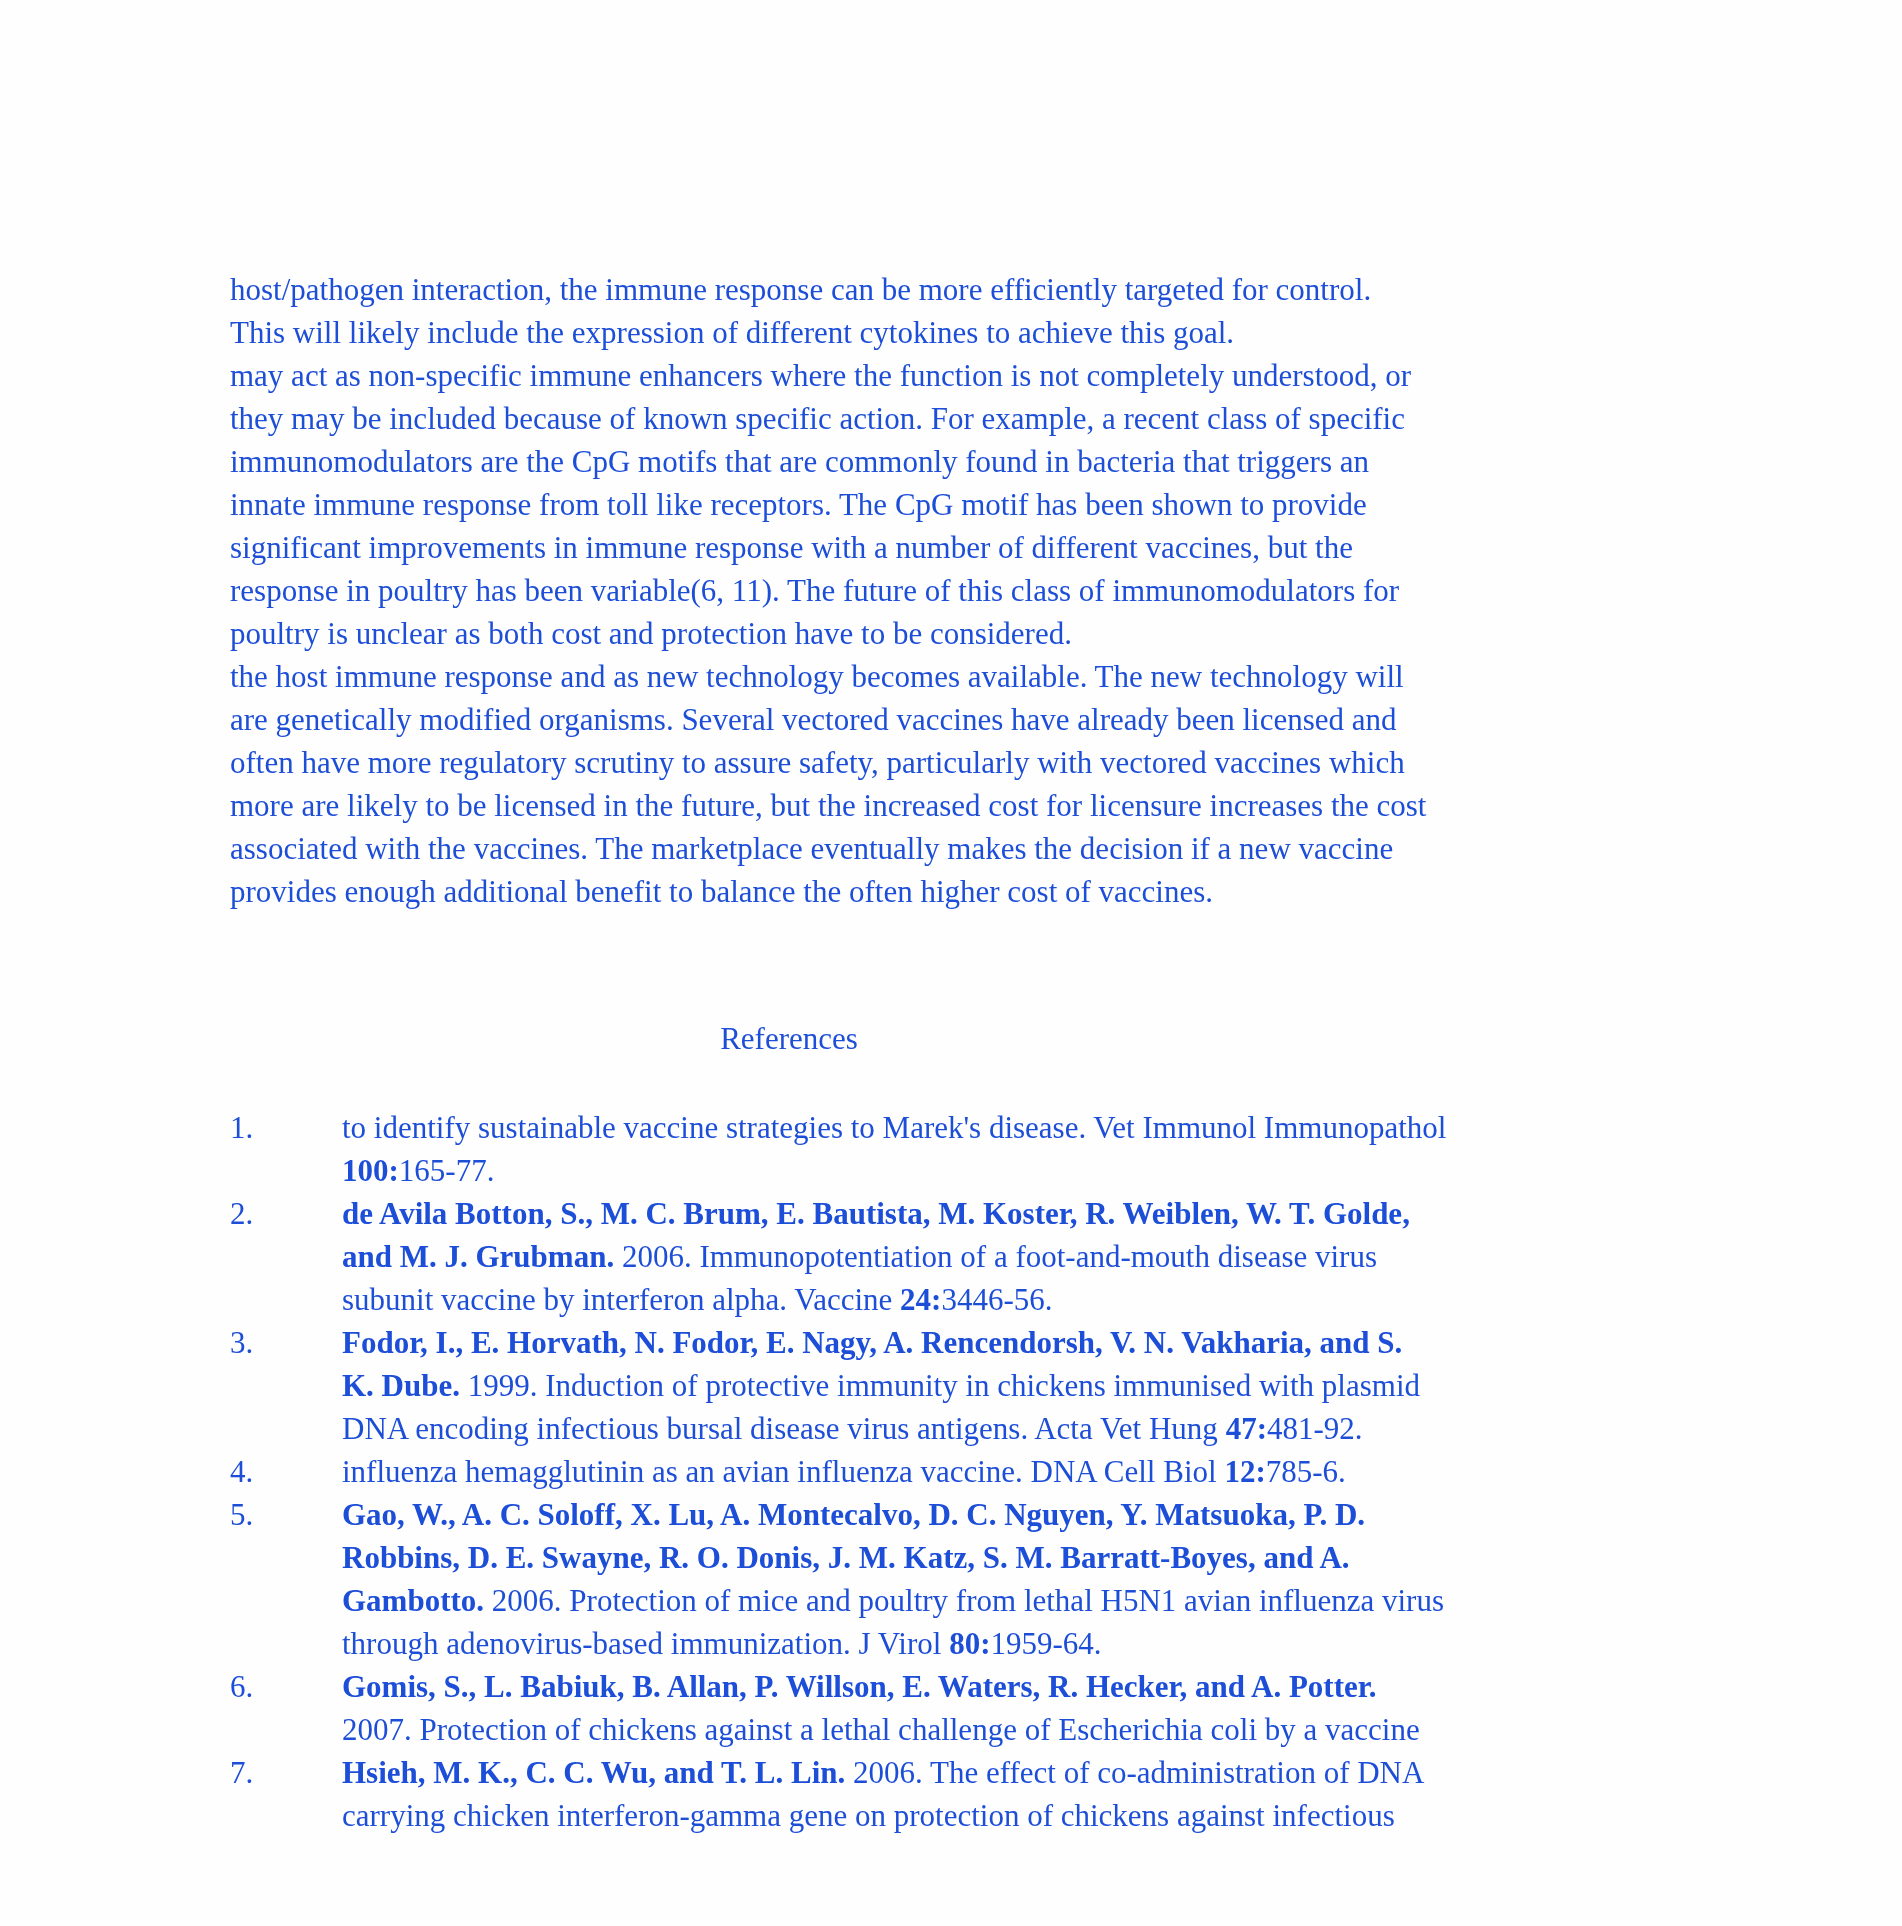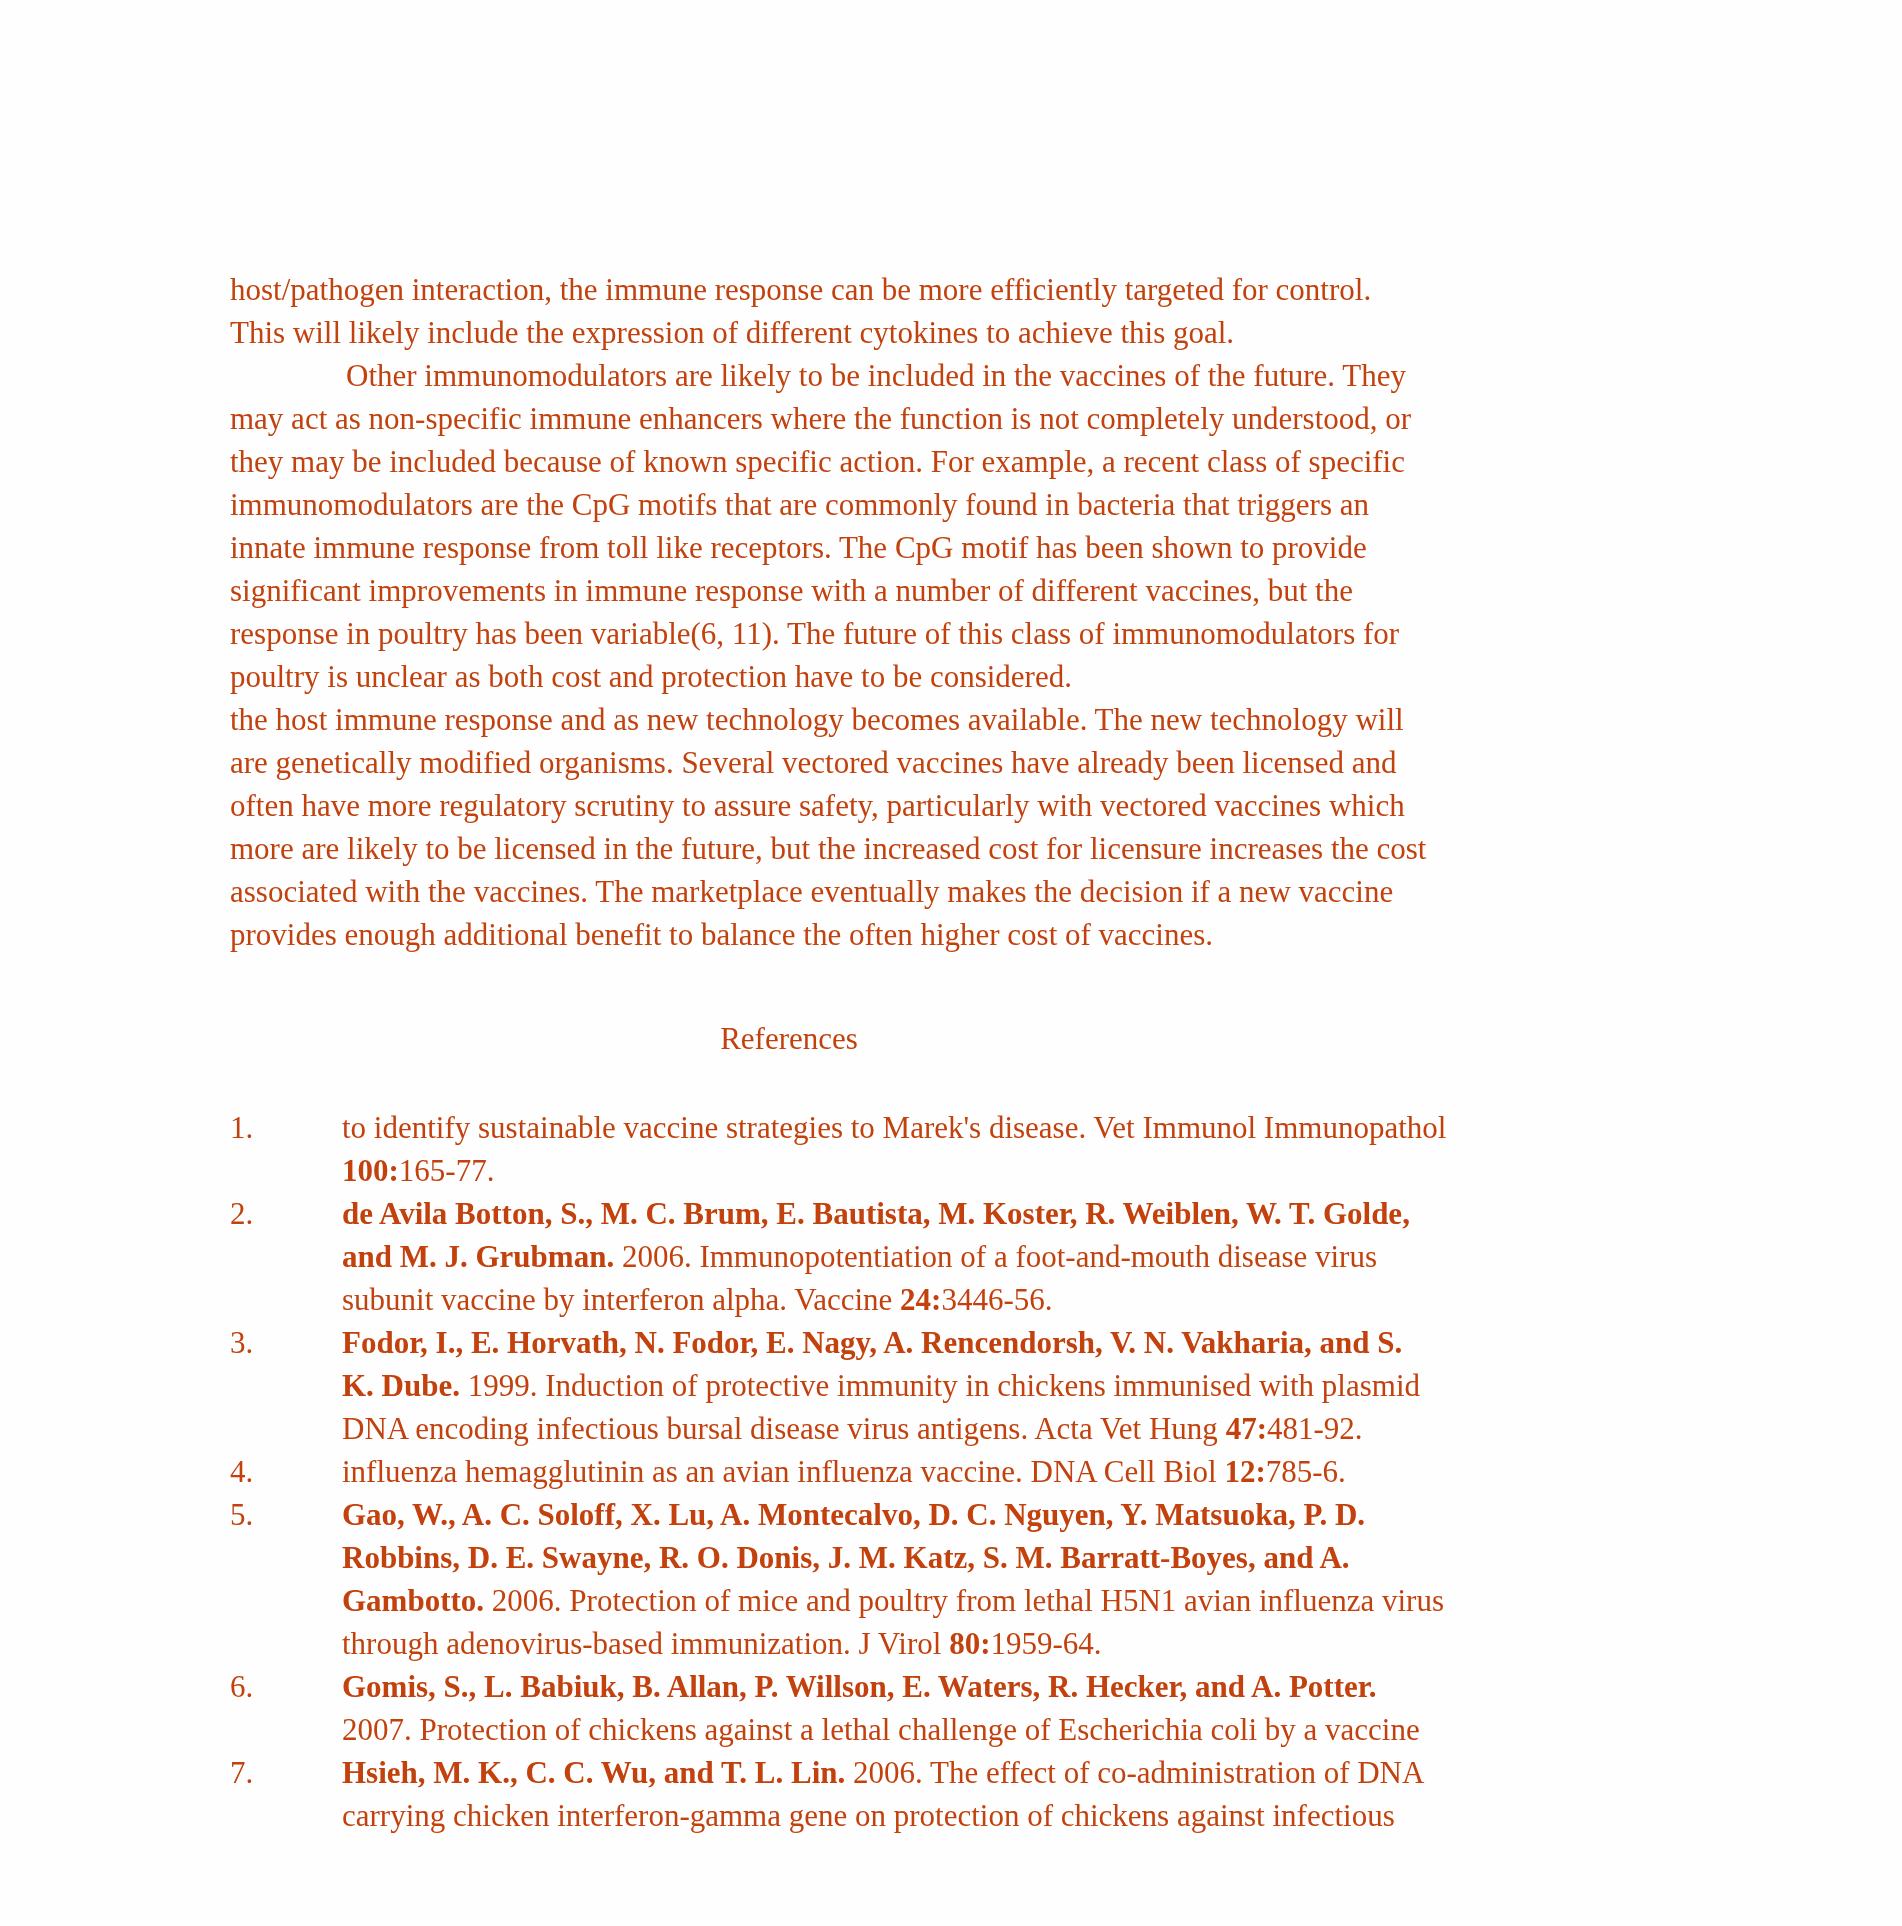--- a/index.html
+++ b/index.html
@@ -1,18 +1,18 @@
 <!DOCTYPE html>
 <html style="font-size:6.2px"><head>
 <meta charset="utf-8">
 <style>
   html, body { margin: 0; padding: 0; background: #ffffff; }
   body { width: 1902px; height: 2504px; position: relative; overflow: hidden; }
   .page { position: absolute; left: 0; top: 0; width: 1902px; height: 2504px; background: #fefefe; }
-  .text { font-family: "Liberation Serif", serif; color: #c2410c; font-size: 31px; line-height: 43px; }
+  .text { font-family: "Liberation Serif", serif; color: #1d4ed8; font-size: 31px; line-height: 43px; }
   .body-block { position: absolute; left: 230px; top: 268px; width: 1441px; }
   .para { margin: 0; white-space: nowrap; }
   .para .line { display: block; }
   .indent { padding-left: 116px; }
   .refs-heading { position: absolute; left: 0; width: 1578px; top: 1017px; text-align: center; }
   .refs { position: absolute; left: 230px; top: 1106px; width: 1456px; }
   .ref { position: relative; padding-left: 112px; margin: 0; }
   .ref .num { position: absolute; left: 0; top: 0; }
   .ref .line { display: block; white-space: nowrap; }
   .ref b { font-weight: 700; }
@@ -20,21 +20,20 @@
 </head>
 <body>
 
 <div class="page">
   <div class="body-block text" id="body-block">
       <p class="para">
         <span class="line">host/pathogen interaction, the immune response can be more efficiently targeted for control.</span>
         <span class="line">This will likely include the expression of different cytokines to achieve this goal.</span>
       </p>
       <p class="para">
-        <span class="line indent">Other immunomodulators are likely to be included in the vaccines of the future.  They</span>
         <span class="line">may act as non-specific immune enhancers where the function is not completely understood, or</span>
         <span class="line">they may be included because of known specific action.  For example, a recent class of specific</span>
         <span class="line">immunomodulators are the CpG motifs that are commonly found in bacteria that triggers an</span>
         <span class="line">innate immune response from toll like receptors.  The CpG motif has been shown to provide</span>
         <span class="line">significant improvements in immune response with a number of different vaccines, but the</span>
         <span class="line">response in poultry has been variable(6, 11).  The future of this class of immunomodulators for</span>
         <span class="line">poultry is unclear as both cost and protection have to be considered.</span>
       </p>
       <p class="para">
         <span class="line">the host immune response and as new technology becomes available.  The new technology will</span>

